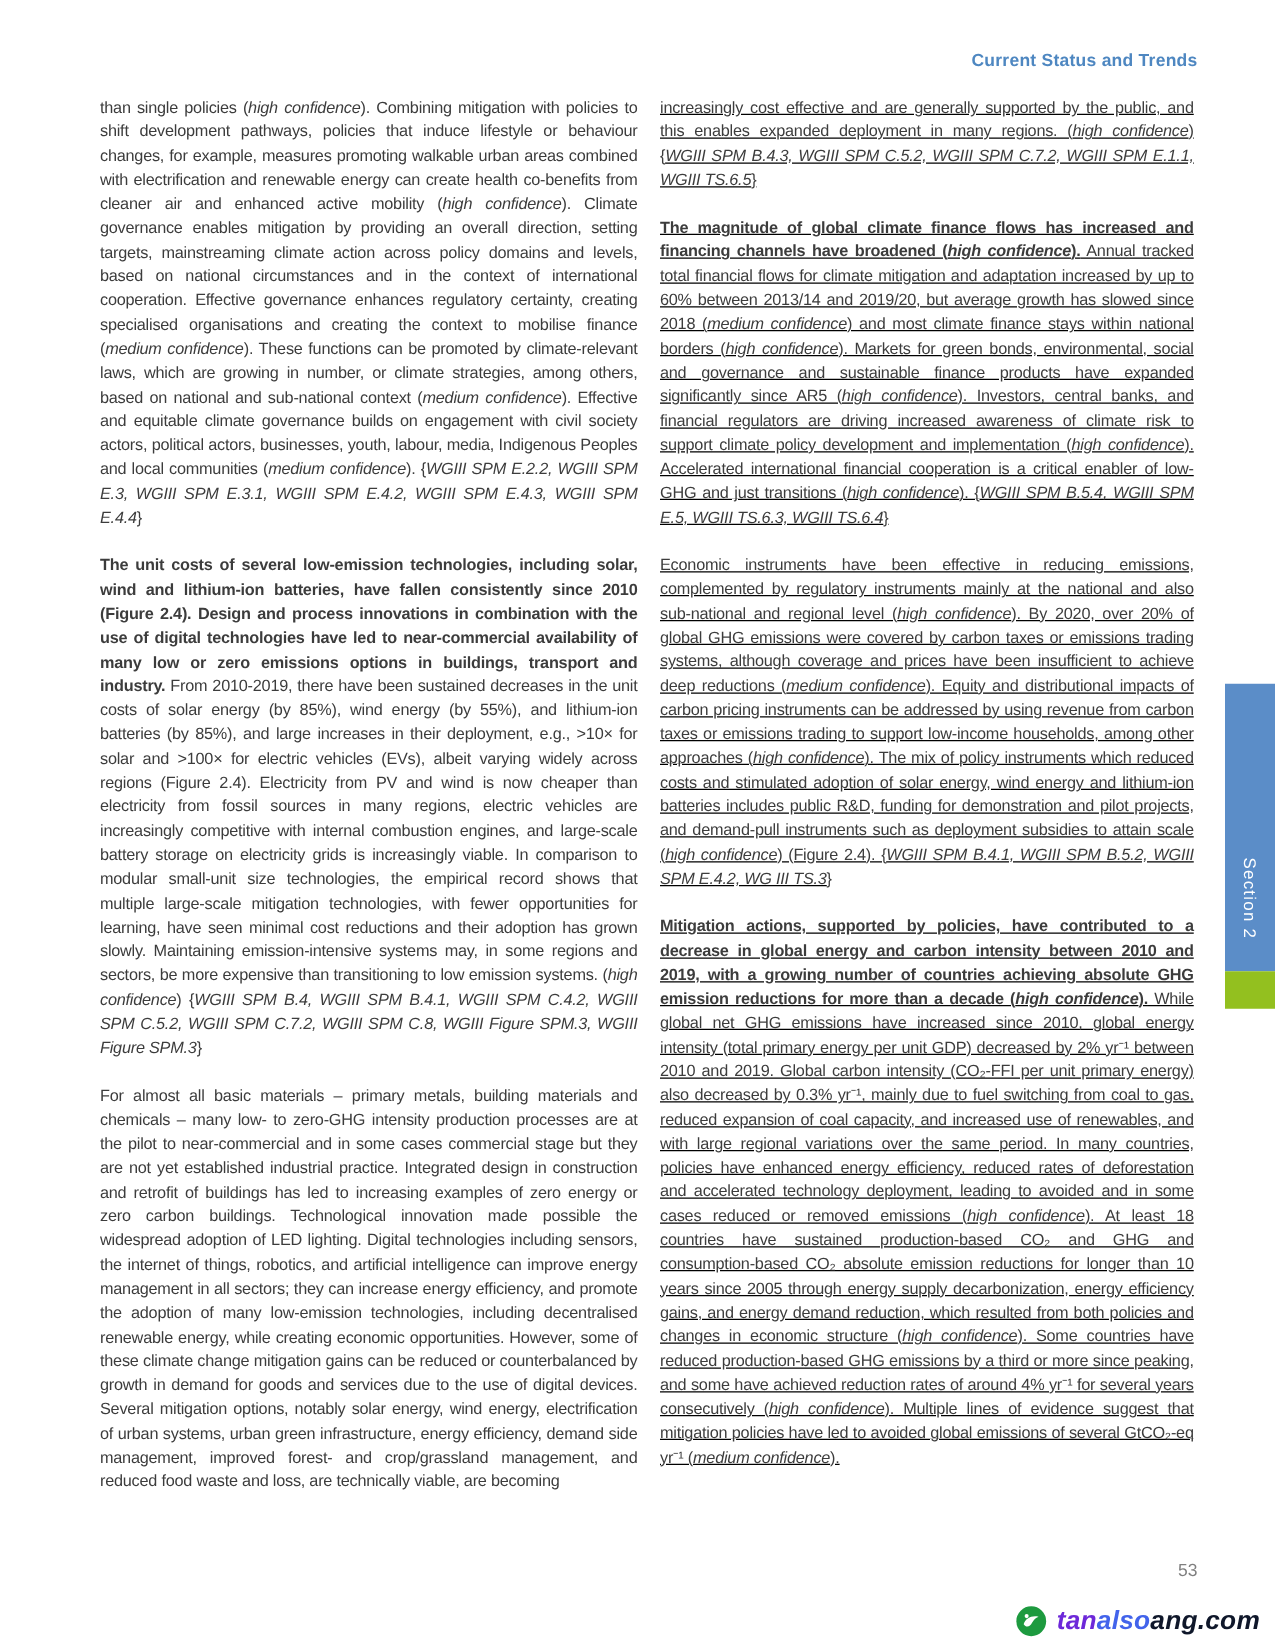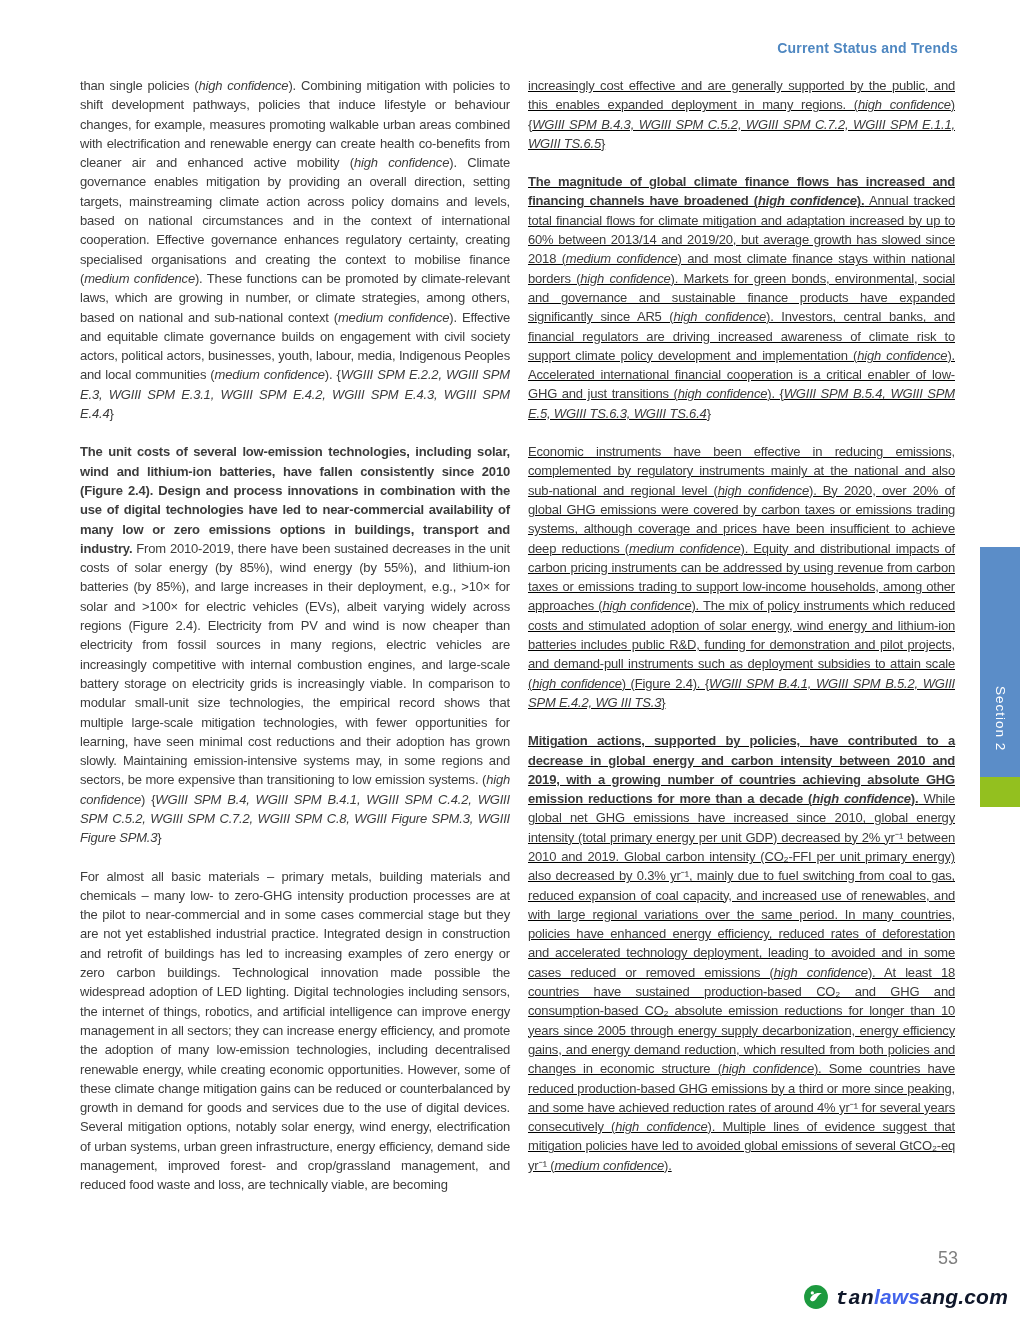--- a/index.html
+++ b/index.html
@@ -39,21 +39,21 @@
     writing-mode:vertical-rl;
     color:#ffffff; font-size:13.5px; letter-spacing:1px;
     padding-bottom:26px;
   }
   .side-green {
     position:absolute; right:0; top:777px; width:40px; height:30px;
     background:#93c01f;
   }
   .page-number {
     position:absolute; top:1248px; right:62px;
-    font-size:18px; color:#7f7f7f;
+    font-size:14px; color:#7f7f7f;
   }
   .logo {
     position:absolute; top:1284px; right:12px;
     display:flex; align-items:center; gap:7px;
     cursor:pointer;
   }
   .logo-icon { width:26px; height:26px; display:block; }
   .logo-text {
     font-size:21px; font-weight:700; font-style:italic;
     letter-spacing:0.2px; white-space:nowrap;
@@ -86,16 +86,16 @@
   <div class="side-green"></div>
 
   <div class="page-number">53</div>
 
   <div class="logo">
     <svg class="logo-icon" viewBox="0 0 24 24" xmlns="http://www.w3.org/2000/svg">
       <circle cx="12" cy="12" r="11" fill="#1d9a3f"></circle>
       <path d="M6.4 14.2c1.2-4.6 6.2-6.9 11-5.6-2.2 1-3.6 2.2-4.7 4.4-1.6 3.2-4.4 4-6.3 1.2z" fill="#ffffff"></path>
       <circle cx="8.6" cy="8.2" r="1.5" fill="#ffffff"></circle>
     </svg>
-    <span class="logo-text"><span style="color: #0f172a; font-family: Liberation Mono, monospace;">tan</span><span style="color: rgb(66, 99, 235);">laws</span><span style="color: #0f172a;">ang.com</span></span>
+    <span class="logo-text"><span style="color: #6d28d9;">tan</span><span style="color: rgb(66, 99, 235);">also</span><span style="color: #0f172a;">ang.com</span></span>
   </div>
 
 </div>
 
 </body></html>

